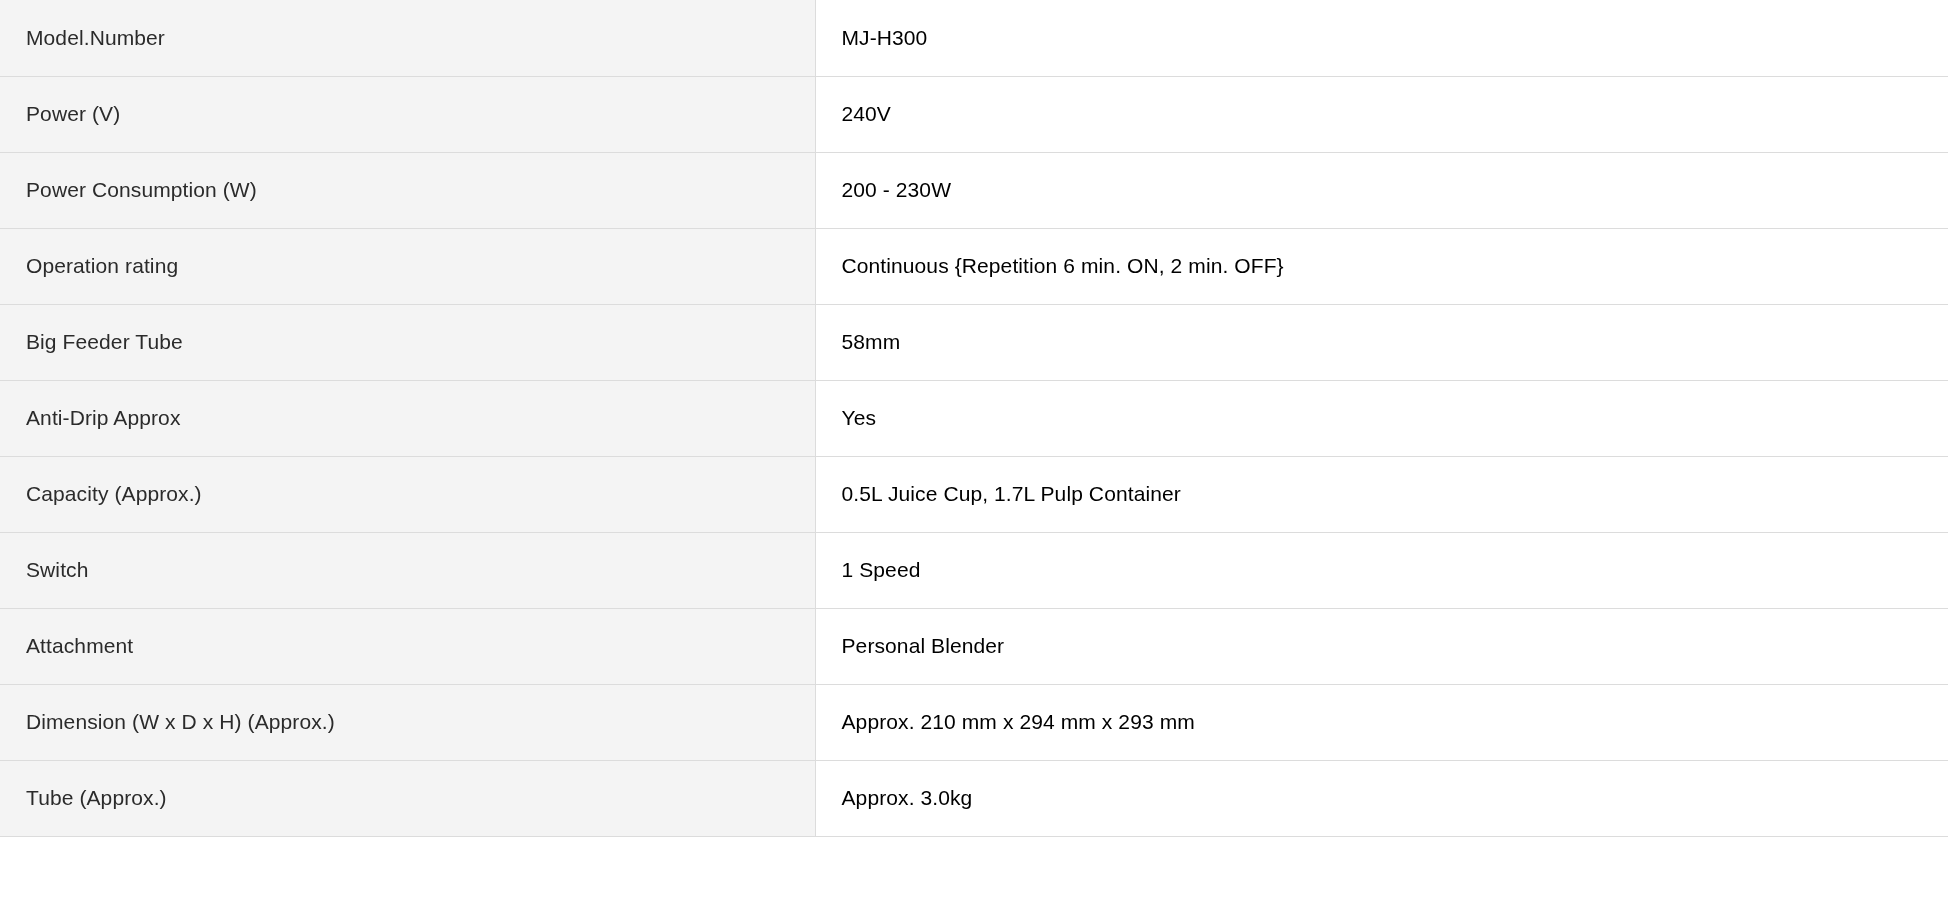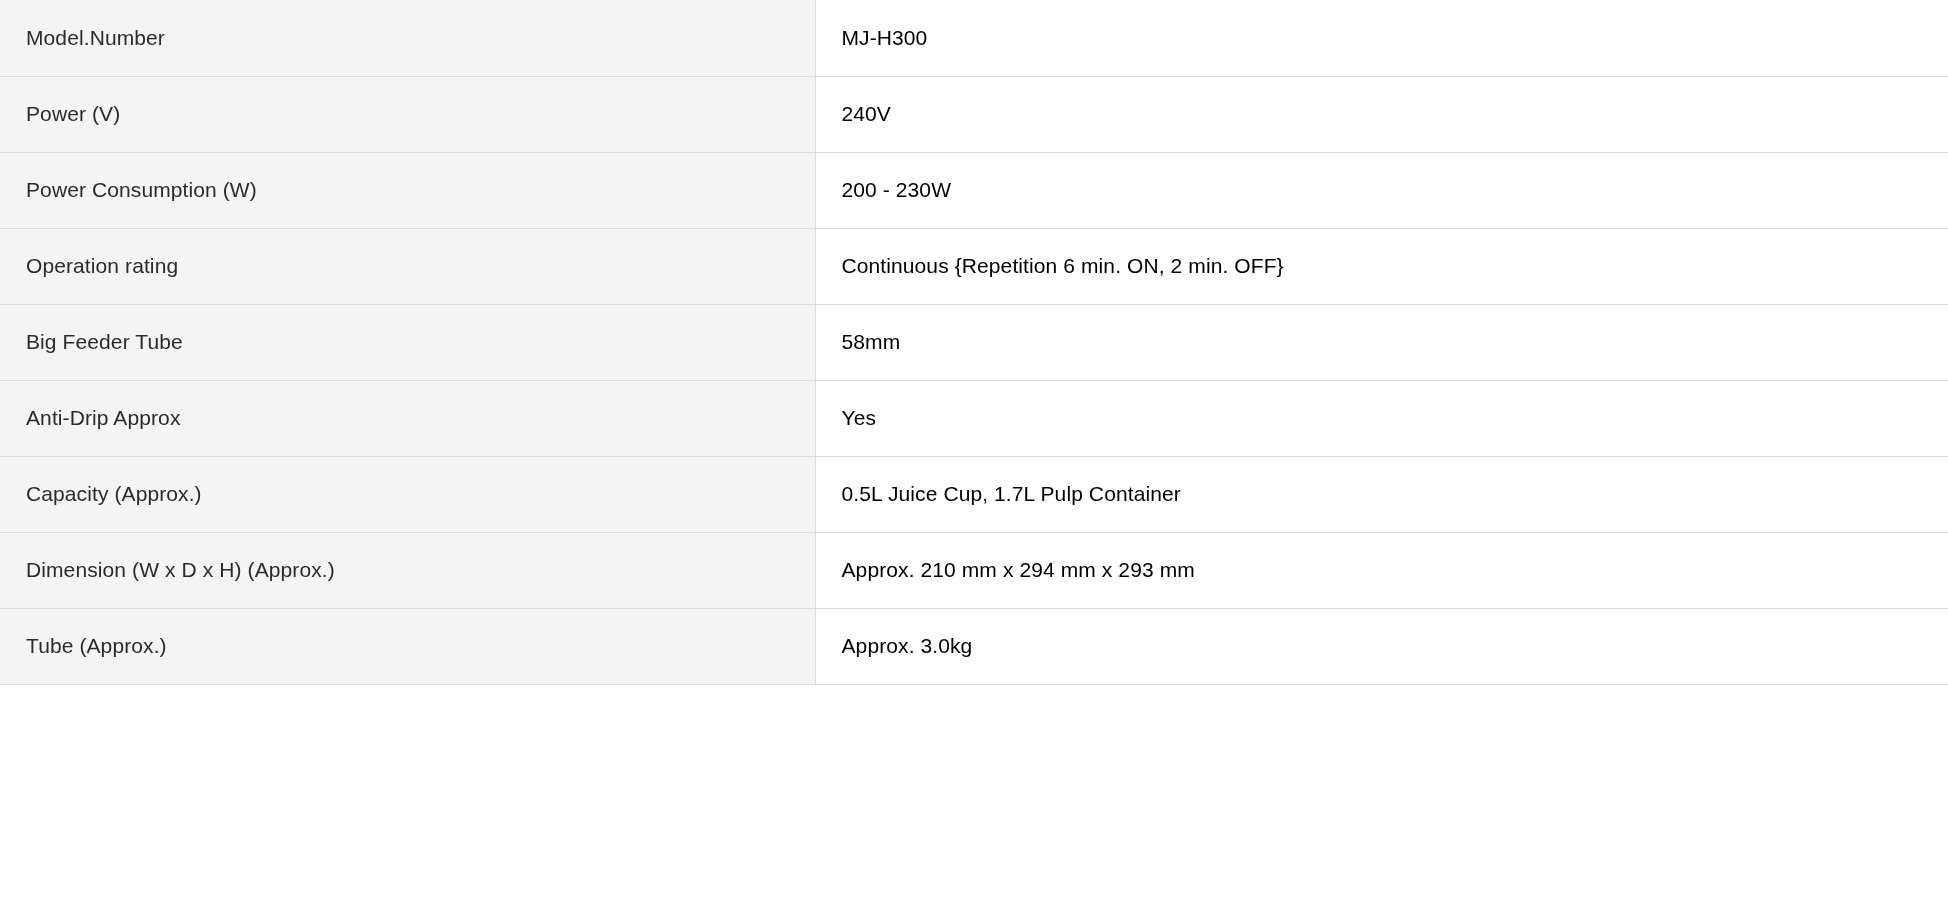--- a/index.html
+++ b/index.html
@@ -82,20 +82,28 @@
     </tr>
     <tr>
       <td class="label-cell">Anti-Drip Approx</td>
       <td class="value-cell">Yes</td>
     </tr>
     <tr>
       <td class="label-cell">Capacity (Approx.)</td>
       <td class="value-cell">0.5L Juice Cup, 1.7L Pulp Container</td>
     </tr>
     <tr>
+      <td class="label-cell">Switch</td>
+      <td class="value-cell">1 Speed</td>
+    </tr>
+    <tr>
+      <td class="label-cell">Attachment</td>
+      <td class="value-cell">Personal Blender</td>
+    </tr>
+    <tr>
       <td class="label-cell">Dimension (W x D x H) (Approx.)</td>
       <td class="value-cell">Approx. 210 mm x 294 mm x 293 mm</td>
     </tr>
     <tr>
       <td class="label-cell">Tube (Approx.)</td>
       <td class="value-cell">Approx. 3.0kg</td>
     </tr>
   </tbody>
 </table>
 

